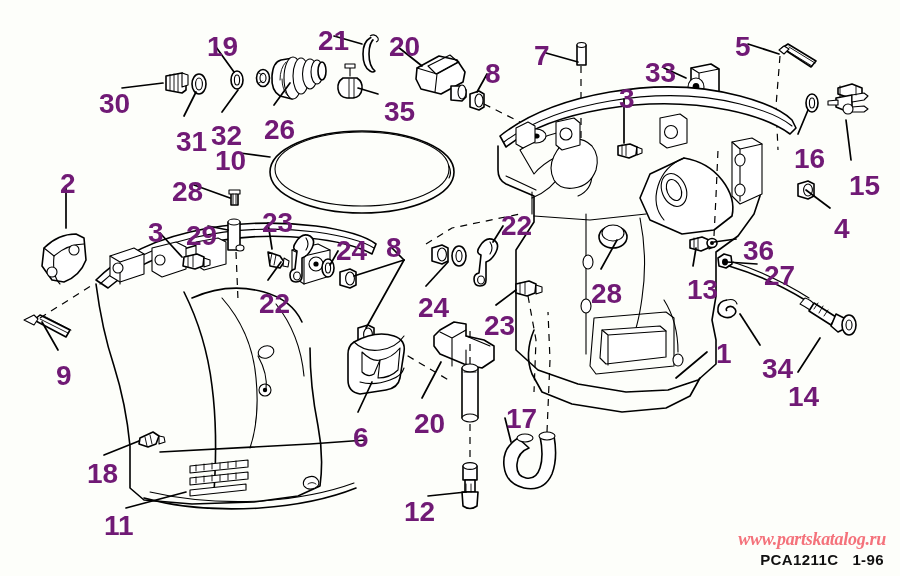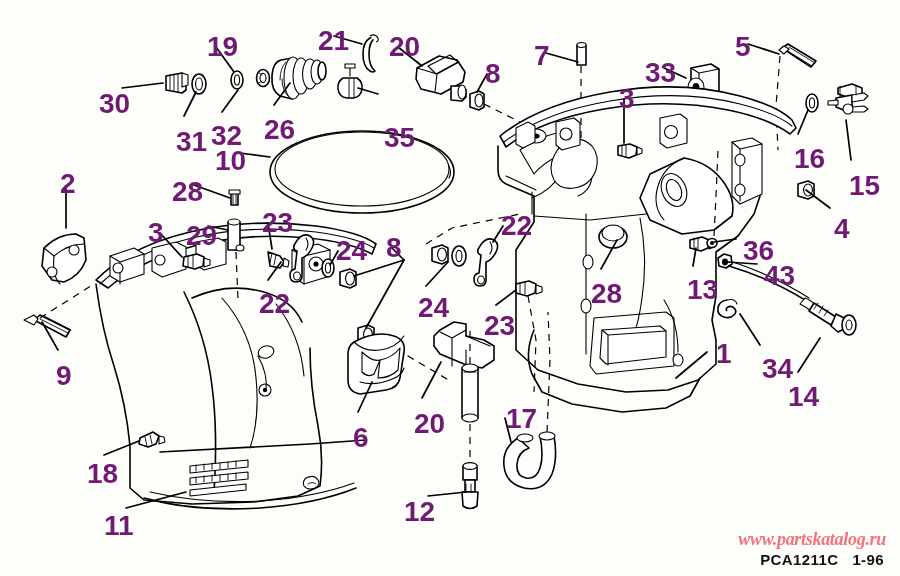--- a/index.html
+++ b/index.html
@@ -529,29 +529,29 @@
       <div class="callout" style="left: 414px; top: 410px;">20</div>
       <div class="callout" style="left: 318px; top: 27px;">21</div>
       <div class="callout" style="left: 259px; top: 290px;">22</div>
       <div class="callout" style="left: 501px; top: 212px;">22</div>
       <div class="callout" style="left: 262px; top: 209px;">23</div>
       <div class="callout" style="left: 484px; top: 312px;">23</div>
       <div class="callout" style="left: 336px; top: 237px;">24</div>
       <div class="callout" style="left: 418px; top: 294px;">24</div>
       <div class="callout" style="left: 591px; top: 280px;">28</div>
       <div class="callout" style="left: 264px; top: 116px;">26</div>
-      <div class="callout" style="left: 764px; top: 262px;">43</div>
+      <div class="callout" style="left: 764px; top: 262px;">27</div>
       <div class="callout" style="left: 172px; top: 178px;">28</div>
       <div class="callout" style="left: 186px; top: 222px;">29</div>
       <div class="callout" style="left: 99px; top: 90px;">30</div>
       <div class="callout" style="left: 176px; top: 128px;">31</div>
       <div class="callout" style="left: 211px; top: 122px;">32</div>
       <div class="callout" style="left: 645px; top: 59px;">33</div>
       <div class="callout" style="left: 762px; top: 355px;">34</div>
-      <div class="callout" style="left: 384px; top: 98px; margin-top: 26px;">35</div>
+      <div class="callout" style="left: 384px; top: 98px;">35</div>
       <div class="callout" style="left: 743px; top: 237px;">36</div>
     </div>
 
   <div id="watermark">www.partskatalog.ru</div>
 
   <div id="figcode">
     <span>PCA1211C</span><span class="gap"></span><span>1-96</span>
   </div>
 
 </div>

